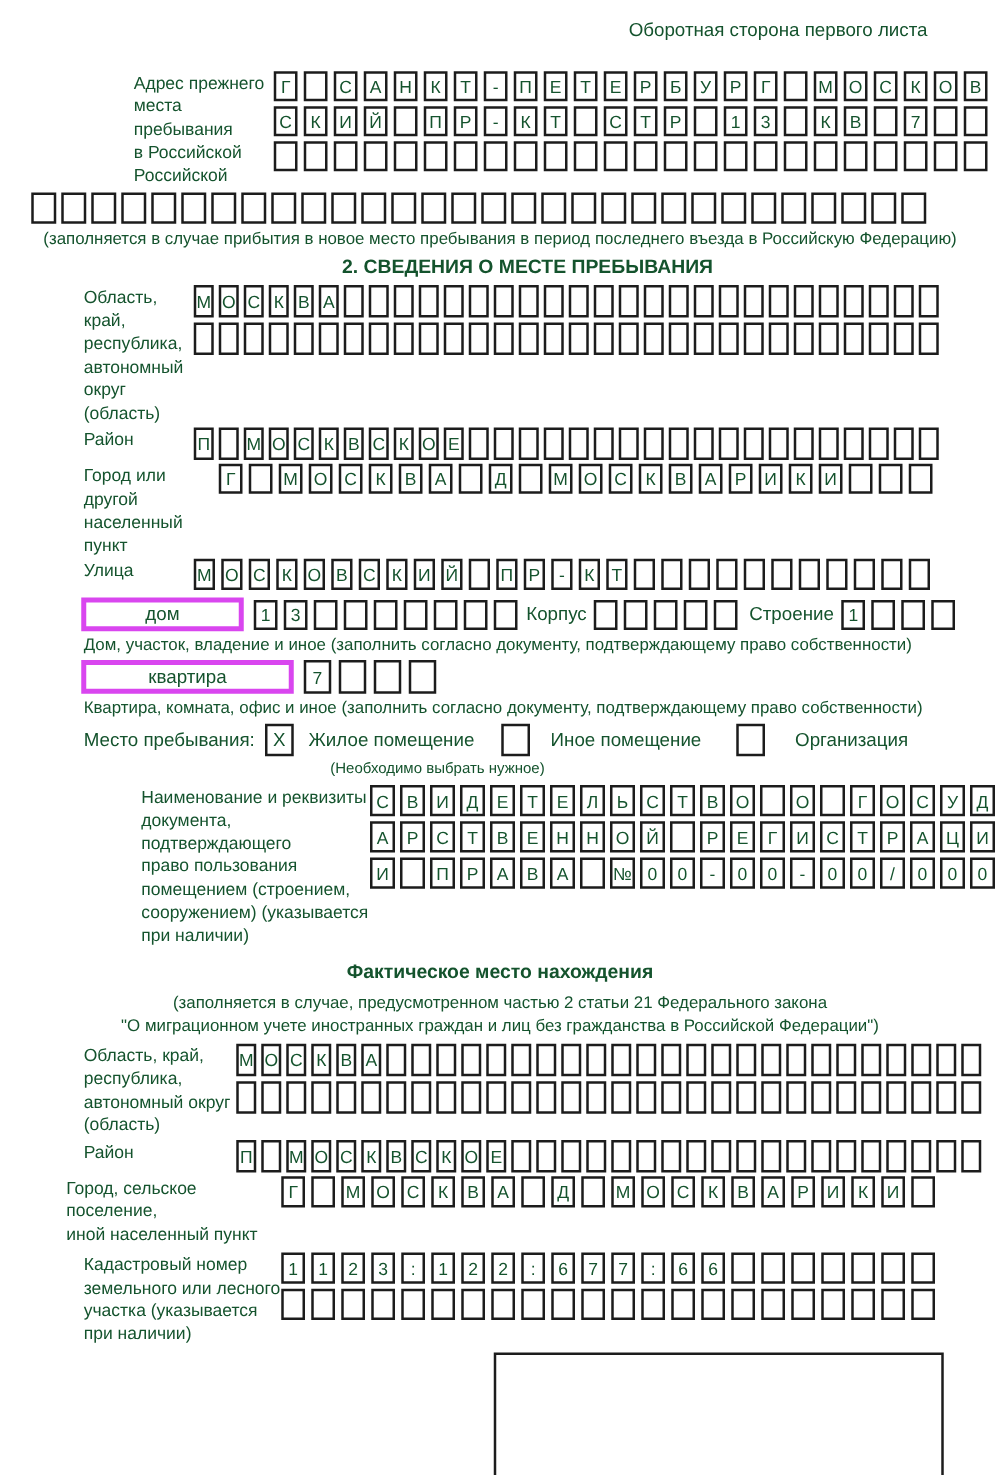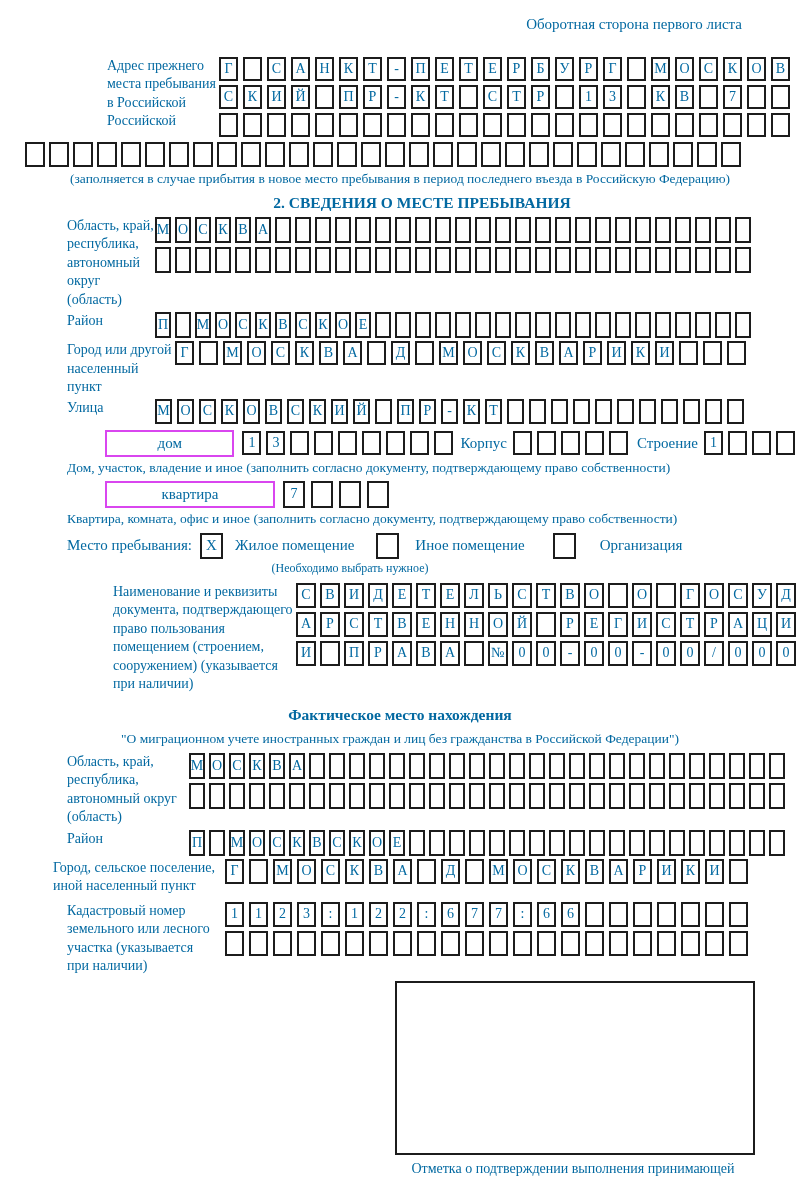--- a/index.html
+++ b/index.html
@@ -1,20 +1,20 @@
 <!DOCTYPE html>
 <html><head>
 <meta charset="utf-8">
 <style>
   html,body{margin:0;padding:0;background:#fff;}
   .page{
     position:relative;
     width:800px;height:1180px;
-    background:#fff;color:#0369a1;
-    font-family:Liberation Serif, serif;
+    background:#fff;color:#14532d;
+    font-family:Liberation Sans, sans-serif;
     overflow:hidden;
     padding-top:16px;box-sizing:border-box;
   }
   .hdr{ text-align:right; padding-right:58px; font-size:15px; }
   .lblcol{ font-size:14px; line-height:1.32; }
   .row{ display:flex; align-items:flex-start; }
   .cellcol{ display:flex; flex-direction:column; gap:4px; }
   .cellrow{ display:flex; }
   .cell{
     display:flex; align-items:center; justify-content:center;
@@ -25,23 +25,23 @@
   .p24 .cell{ width:19px; height:24px; margin-right:5px; }
   .p30 .cell{ width:16px; height:26px; margin-right:4px; }
   .p27 .cell{ width:17px; height:25px; margin-right:5px; }
   .p21 .cell{ width:20px; height:25px; margin-right:4px; }
   .p22 .cell{ width:19px; height:25px; margin-right:5px; }
   .pwide .cell{ width:20px; height:25px; margin-right:4px; }
   .psq .cell{ width:22px; height:27px; margin-right:6px; }
   .note{ font-size:13.5px; text-align:center; }
   .h2{ font-weight:bold; font-size:15.5px; text-align:center; }
   .boxlabel{
-    border:2px solid #d946ef; box-sizing:border-box;
+    border:4px solid #d946ef; box-sizing:border-box;
     display:flex; align-items:center; justify-content:center;
-    font-size:15px; height:27px; background:#fff;margin-left:40px;
+    font-size:15px; height:27px; background:#fff;
   }
   .inlinelbl{ font-size:15px; white-space:nowrap; }
   .checkbox{
     display:inline-flex; align-items:center; justify-content:center;
     width:23px; height:26px; border:2px solid #1c1c1c; box-sizing:border-box;
     font-size:15px;
   }
   .stamp{
     border:2px solid #1c1c1c; box-sizing:border-box;
     width:360px; height:174px; margin-left:395px; background:#fff;
@@ -486,20 +486,21 @@
           <span class="cell">/</span>
           <span class="cell">0</span>
           <span class="cell">0</span>
           <span class="cell">0</span>
         </div>
     </div>
   </div>
 
   <div class="h2" style="margin-top:12px;">Фактическое место нахождения</div>
   <div class="note" style="margin-top:6px; line-height:1.35;">
+      <div>(заполняется в случае, предусмотренном частью 2 статьи 21 Федерального закона</div>
       <div>"О миграционном учете иностранных граждан и лиц без гражданства в Российской Федерации")</div>
     </div>
 
   <div class="row" style="margin-top:5px; margin-left:67px;">
     <div class="lblcol" style="width:122px;">
         <div>Область, край,</div>
         <div>республика,</div>
         <div>автономный округ</div>
         <div>(область)</div>
       </div>

